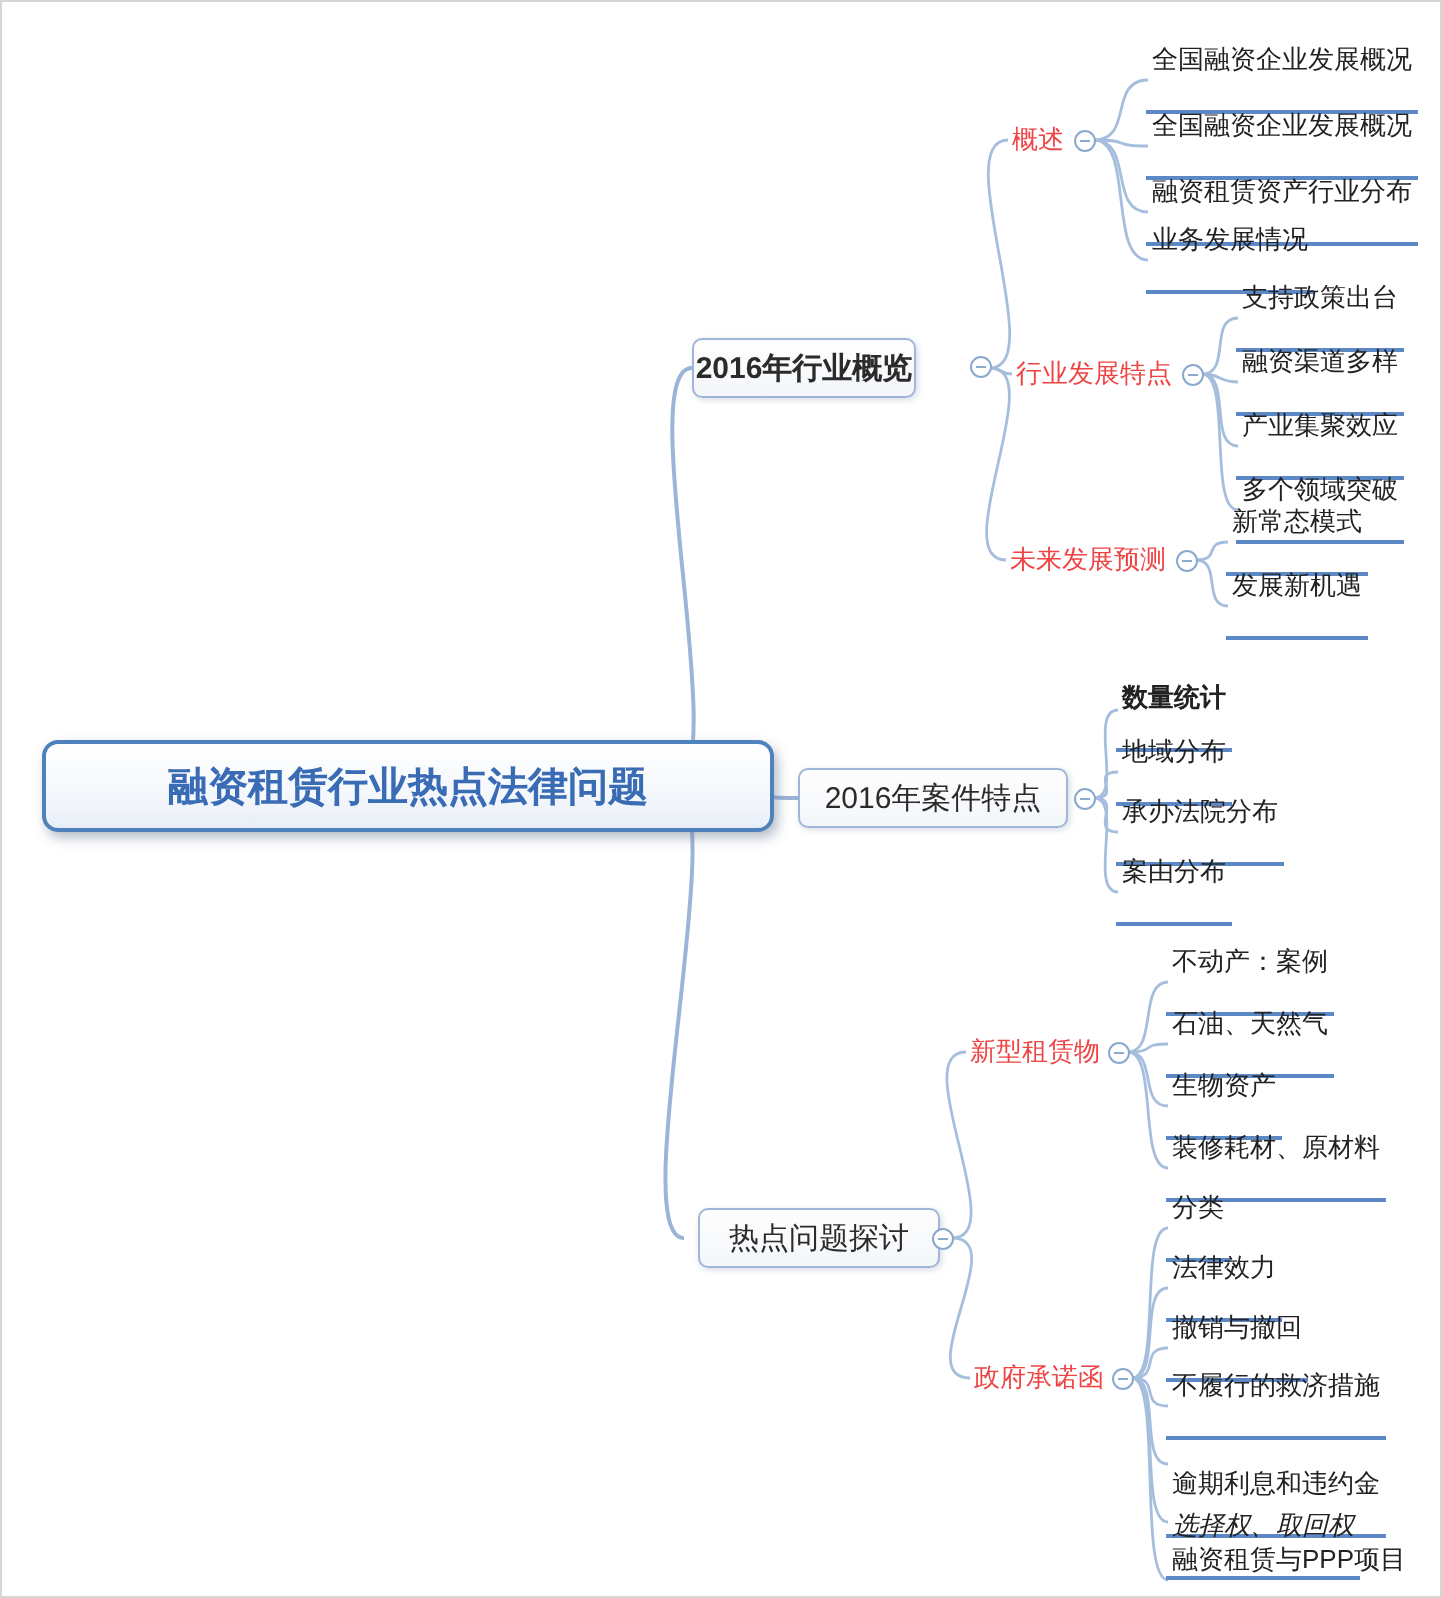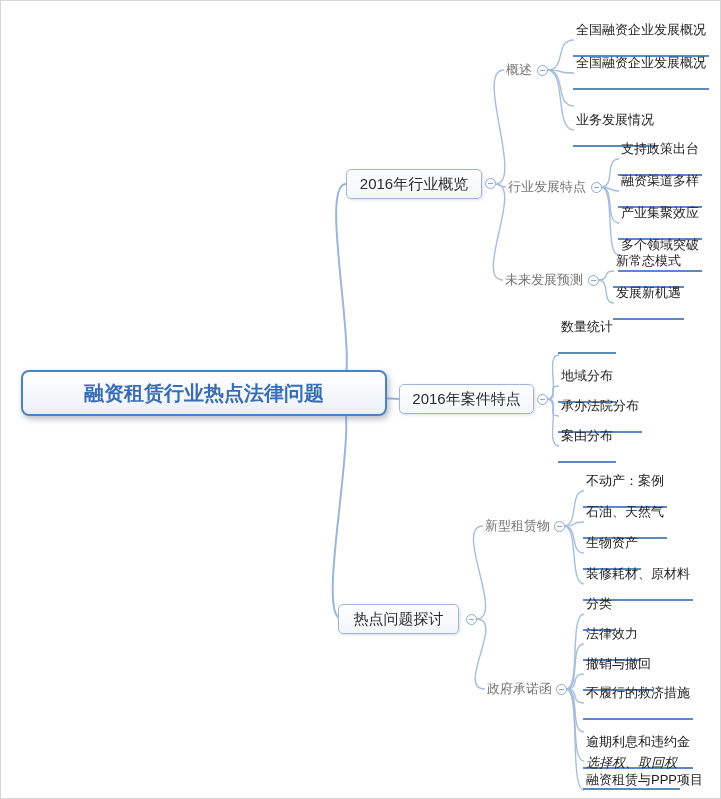--- a/index.html
+++ b/index.html
@@ -12,21 +12,21 @@
   .root-node { position:absolute; display:flex; align-items:center; justify-content:center;
     border:2px solid #4f81bd; border-radius:8px;
     background:linear-gradient(180deg,#ffffff 0%,#f2f6fb 70%,#e8eef7 100%);
     box-shadow:2px 3px 6px rgba(110,125,150,.5);
     font-size:20px; font-weight:bold; color:#3a6cb5; white-space:nowrap; }
   .branch-node { position:absolute; display:flex; align-items:center; justify-content:center;
     border:1px solid #9fb6d9; border-radius:5px;
     background:linear-gradient(180deg,#fefefe 0%,#f3f6fa 100%);
     box-shadow:1px 1px 3px rgba(140,155,180,.35);
     font-size:15px; color:#2b2b2b; white-space:nowrap; }
-  .sub-label { position:absolute; font-size:13px; line-height:16px; color:#737373; white-space:nowrap; }
+  .sub-label { position:absolute; font-size:13px; line-height:16px; color:#ef4444; white-space:nowrap; }
   .leaf { position:absolute; font-size:13px; line-height:15px; color:#222; white-space:nowrap;
     padding:0 3px 18px 3px; border-bottom:2px solid #5c88c5; }
   .collapse { position:absolute; width:11px; height:11px; border:1px solid #8aa9cf; border-radius:50%; background:#fff; }
   .collapse::after { content:""; position:absolute; left:2px; right:2px; top:4px; height:1px; background:#8aa9cf; }
 </style>
 </head>
 <body>
 
 <div class="canvas">
 
@@ -69,52 +69,53 @@
     <path d="M565,688 C580,688 568,643 583,643"></path>
     <path d="M565,688 C580,688 568,673 583,673"></path>
     <path d="M565,688 C580,688 568,702 583,702"></path>
     <path d="M565,688 C580,688 568,731 583,731"></path>
     <path d="M565,688 C580,688 568,760 583,760"></path>
     <path d="M565,688 C580,688 568,789 583,789"></path>
   </svg>
 
   <div class="root-node" style="left:20px; top:369px; width:366px; height:46px;">融资租赁行业热点法律问题</div>
 
-  <div class="branch-node" style="left:345px; top:168px; width:136px; height:30px;">2016年行业概览</div>
+  <div class="branch-node" style="left:345px; top:168px; width:112px; height:30px;font-weight:bold;">2016年行业概览</div>
   <div class="branch-node" style="left:398px; top:383px; width:135px; height:30px;">2016年案件特点</div>
-  <div class="branch-node" style="left:337px; top:603px; width:121px; height:30px;">热点问题探讨</div>
+  <div class="branch-node" style="left:348px; top:603px; width:121px; height:30px;">热点问题探讨</div>
 
   <div class="sub-label" style="left:505px; top:61px;">概述</div>
   <div class="sub-label" style="left:507px; top:178px;">行业发展特点</div>
   <div class="sub-label" style="left:504px; top:271px;">未来发展预测</div>
   <div class="sub-label" style="left:484px; top:517px;">新型租赁物</div>
   <div class="sub-label" style="left:486px; top:680px;">政府承诺函</div>
 
   <div class="collapse" style="left:484px; top:177px;"></div>
   <div class="collapse" style="left:536px; top:64px;"></div>
   <div class="collapse" style="left:590px; top:181px;"></div>
   <div class="collapse" style="left:587px; top:274px;"></div>
   <div class="collapse" style="left:536px; top:393px;"></div>
   <div class="collapse" style="left:465px; top:613px;"></div>
   <div class="collapse" style="left:553px; top:520px;"></div>
   <div class="collapse" style="left:555px; top:683px;"></div>
 
   <div class="leaf" style="left:572px; top:21px;">全国融资企业发展概况</div>
   <div class="leaf" style="left:572px; top:54px;">全国融资企业发展概况</div>
+  <div class="leaf" style="left:572px; top:87px;">融资租赁资产行业分布</div>
   <div class="leaf" style="left:572px; top:111px;">业务发展情况</div>
 
   <div class="leaf" style="left:617px; top:140px;">支持政策出台</div>
   <div class="leaf" style="left:617px; top:172px;font-family:Liberation Serif, serif;">融资渠道多样</div>
   <div class="leaf" style="left:617px; top:204px;">产业集聚效应</div>
   <div class="leaf" style="left:617px; top:236px;">多个领域突破</div>
 
   <div class="leaf" style="left:612px; top:252px;">新常态模式</div>
   <div class="leaf" style="left:612px; top:284px;">发展新机遇</div>
 
-  <div class="leaf" style="left:557px; top:318px;">数量统计</div>
+  <div class="leaf" style="left:557px; top:340px;font-weight:bold;">数量统计</div>
   <div class="leaf" style="left:557px; top:367px;">地域分布</div>
   <div class="leaf" style="left:557px; top:397px;">承办法院分布</div>
   <div class="leaf" style="left:557px; top:427px;">案由分布</div>
 
   <div class="leaf" style="left:582px; top:472px;">不动产：案例</div>
   <div class="leaf" style="left:582px; top:503px;">石油、天然气</div>
   <div class="leaf" style="left:582px; top:534px;">生物资产</div>
   <div class="leaf" style="left:582px; top:565px;">装修耗材、原材料</div>
 
   <div class="leaf" style="left:582px; top:595px;">分类</div>

